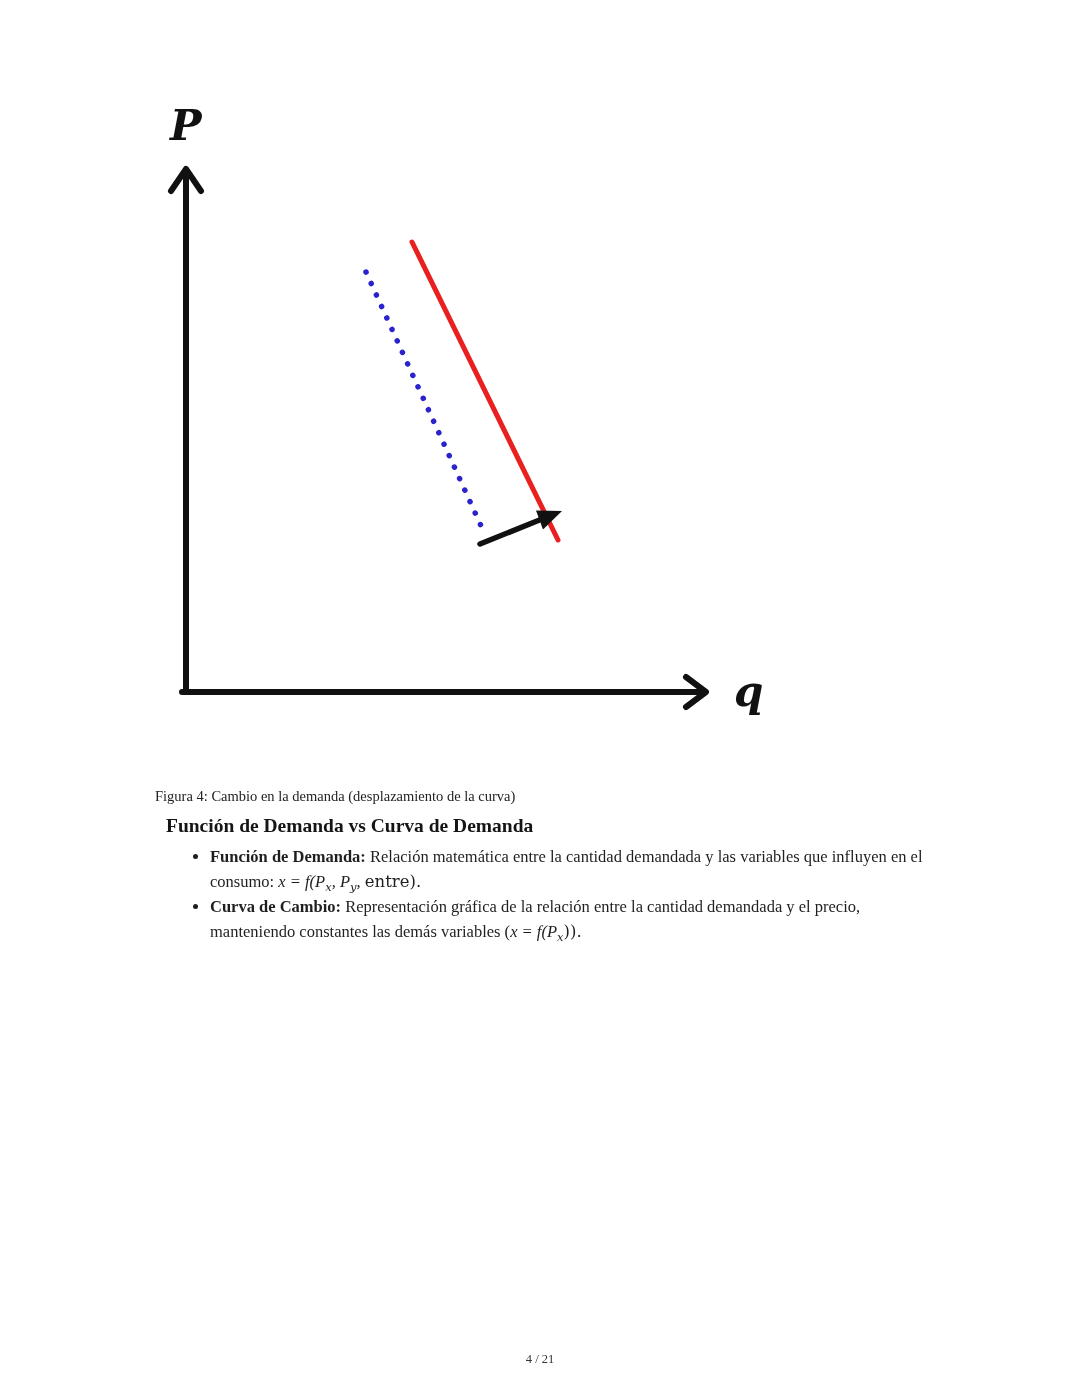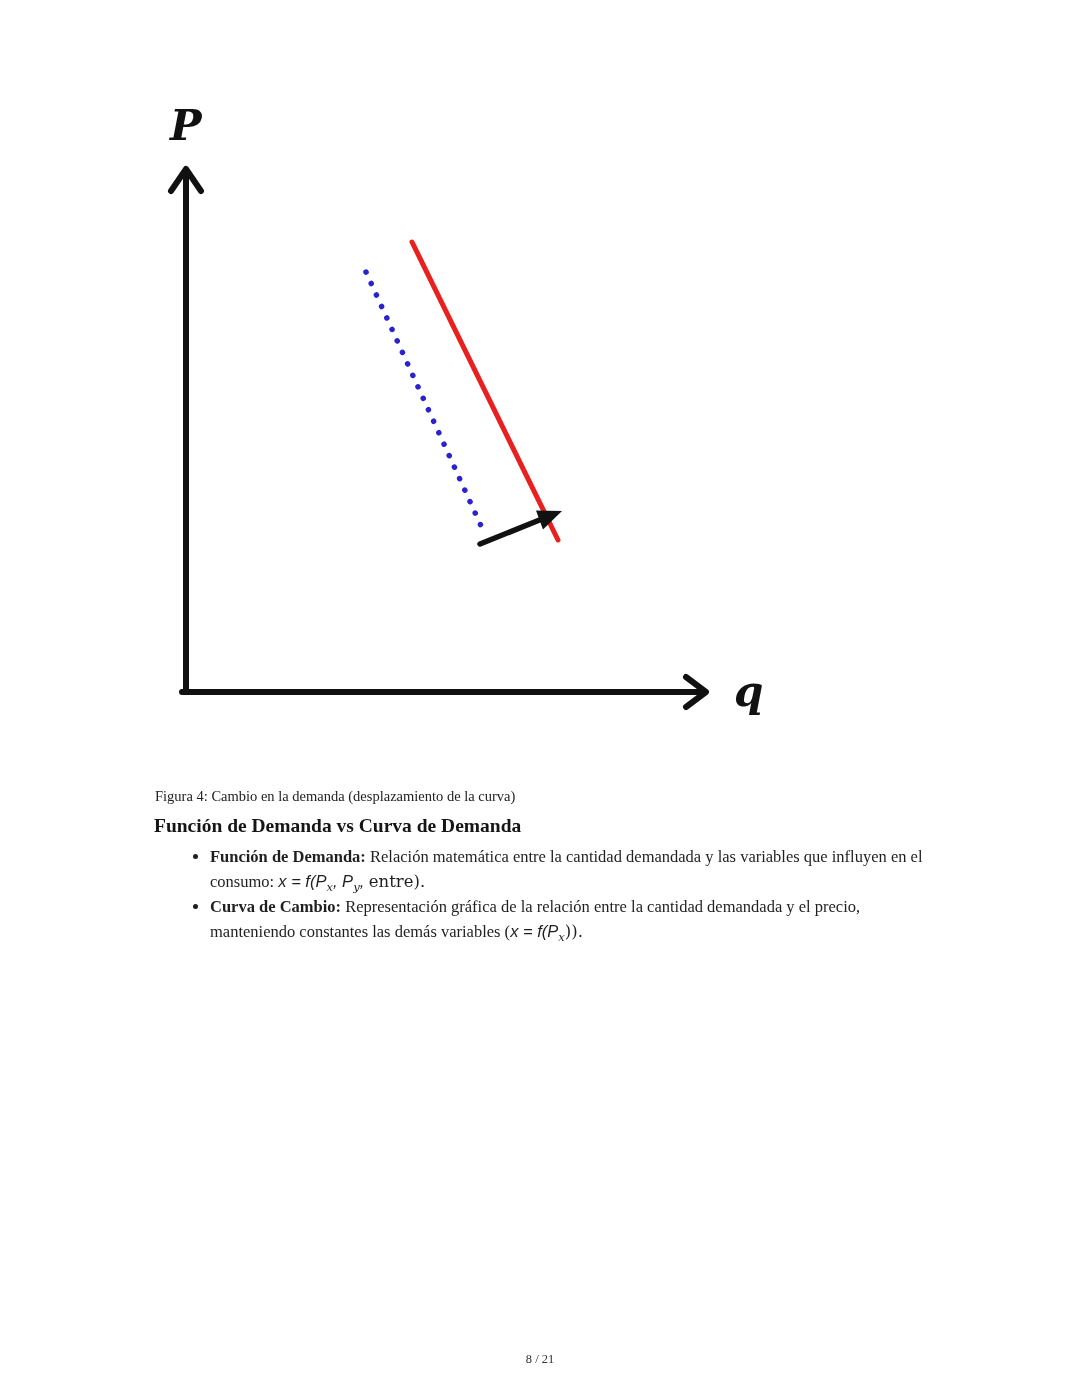--- a/index.html
+++ b/index.html
@@ -29,21 +29,21 @@
   }
   .caption {
     position: absolute;
     left: 155px;
     top: 788px;
     font-size: 14.5px;
     color: #222222;
   }
   .heading {
     position: absolute;
-    left: 154px;
+    left: 166px;
     top: 815px;
     margin: 0;
     font-size: 19.5px;
     font-weight: bold;
     color: #151515;
   }
   .bullets {
     position: absolute;
     left: 186px;
     top: 844px;
@@ -51,21 +51,21 @@
     margin: 0;
     padding: 0 0 0 24px;
     font-size: 16.5px;
     line-height: 25px;
     list-style: disc;
   }
   .bullets li { margin: 0 0 0 0; }
   .bullets b { font-weight: bold; margin-top: 29px; }
   .math { white-space: nowrap; }
   .mi {
-    font-family: Liberation Sans, sans-serif;
+    font-family: Liberation Serif, serif;
     font-style: italic;
   }
   .mr {
     font-family: "DejaVu Serif", serif;
     font-style: normal;
   }
   .math sub {
     font-family: "DejaVu Serif", serif;
     font-style: italic;
     font-size: 70%;
@@ -109,15 +109,15 @@
 
   <div class="caption">Figura 4: Cambio en la demanda (desplazamiento de la curva)</div>
 
   <h2 class="heading">Función de Demanda vs Curva de Demanda</h2>
 
   <ul class="bullets">
     <li><b>Función de Demanda:</b><span> Relación matemática entre la cantidad demandada y las variables que influyen en el consumo: </span><span class="math"><span class="mi">x = f(P</span><sub>x</sub><span class="mi">, P</span><sub>y</sub><span class="mi">, </span><span class="mr">entre</span><span class="mr">).</span></span></li>
     <li><b>Curva de Cambio:</b><span> Representación gráfica de la relación entre la cantidad demandada y el precio, manteniendo constantes las demás variables (</span><span class="math"><span class="mi">x = f(P</span><sub>x</sub><span class="mr">)).</span></span></li>
   </ul>
 
-  <div class="page-footer">8 / 21</div>
+  <div class="page-footer">4 / 21</div>
 
 </div>
 
 </body></html>

